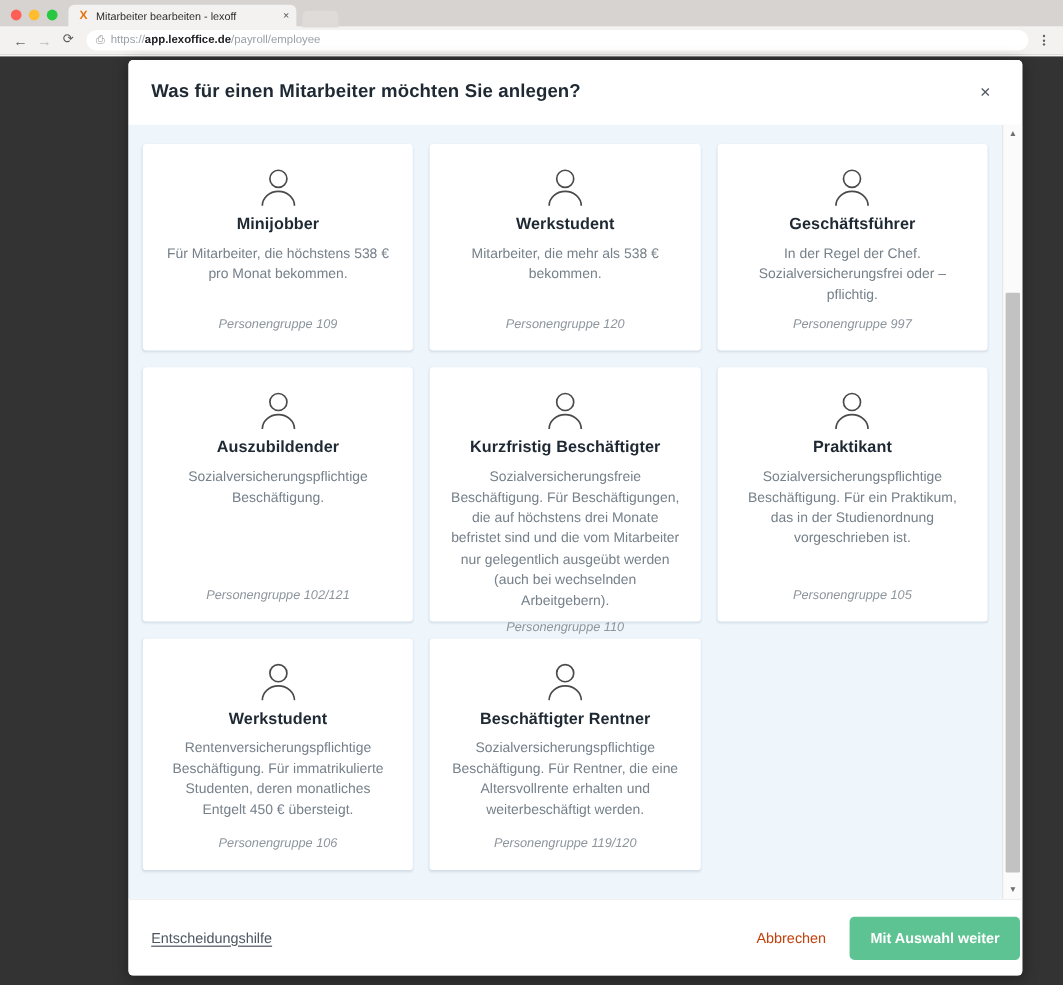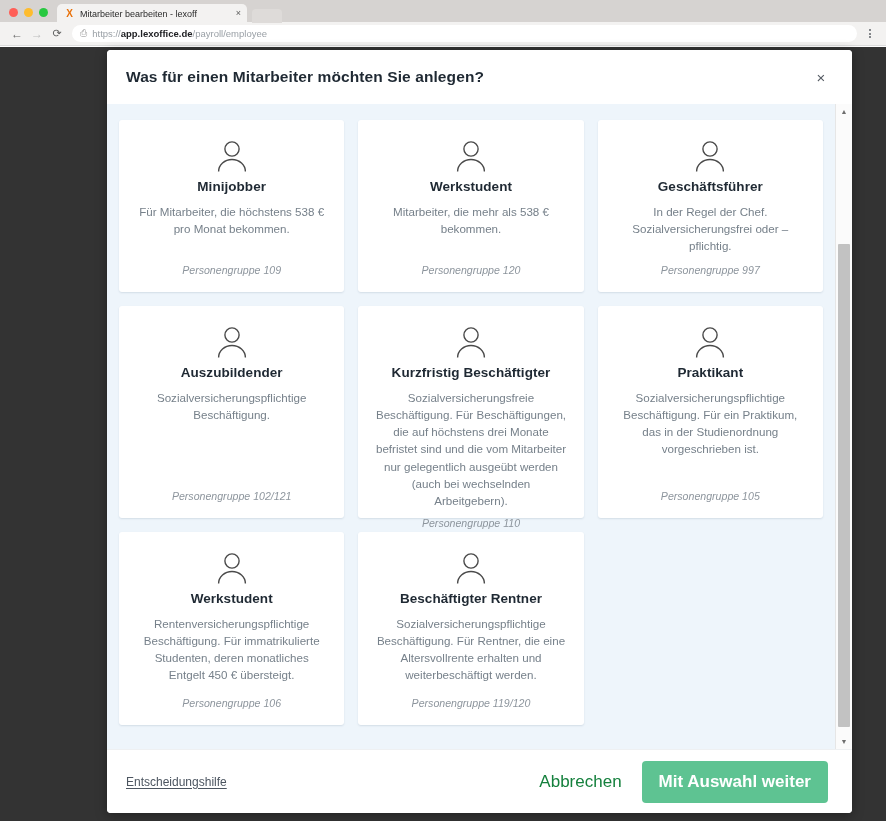--- a/index.html
+++ b/index.html
@@ -145,36 +145,36 @@
   }
   .sbar-arrow.up { top: 0; }
   .sbar-arrow.down { bottom: 0; }
   .sbar-thumb {
     position: absolute; left: 2px; width: 12px; top: 140px; bottom: 22px;
     background: #c2c2c2; border-radius: 1px;
   }
 
   .modal-footer {
     height: 64px; flex: 0 0 64px; background: #ffffff;
-    display: flex; align-items: center; padding: 0 24px 0 19px;
+    display: flex; align-items: center; padding: 0 2px 0 19px;
     border-top: 1px solid #eef0f2;
     justify-content: space-between;
   }
   .help-link {
     font-size: 12px; color: #4c5560; text-decoration: underline;
     text-underline-offset: 2px;
   }
   .footer-spacer { flex: 1 1 auto; }
   .btn-cancel {
-    font-size: 17px; color: #15803d; background: transparent;
+    font-size: 12px; color: #c2410c; background: transparent;
     border: none; padding: 8px 14px; margin-right: 6px;
     font-family: "Liberation Sans", sans-serif;
   }
   .btn-primary {
-    font-size: 17px; font-weight: bold; color: #ffffff;
+    font-size: 12px; font-weight: bold; color: #ffffff;
     background: #5ec392; border: none; border-radius: 4px;
     padding: 11px 17px; font-family: "Liberation Sans", sans-serif;
   }
 </style>
 </head>
 <body>
 
 <div class="browser">
 
   <div class="tabstrip">

